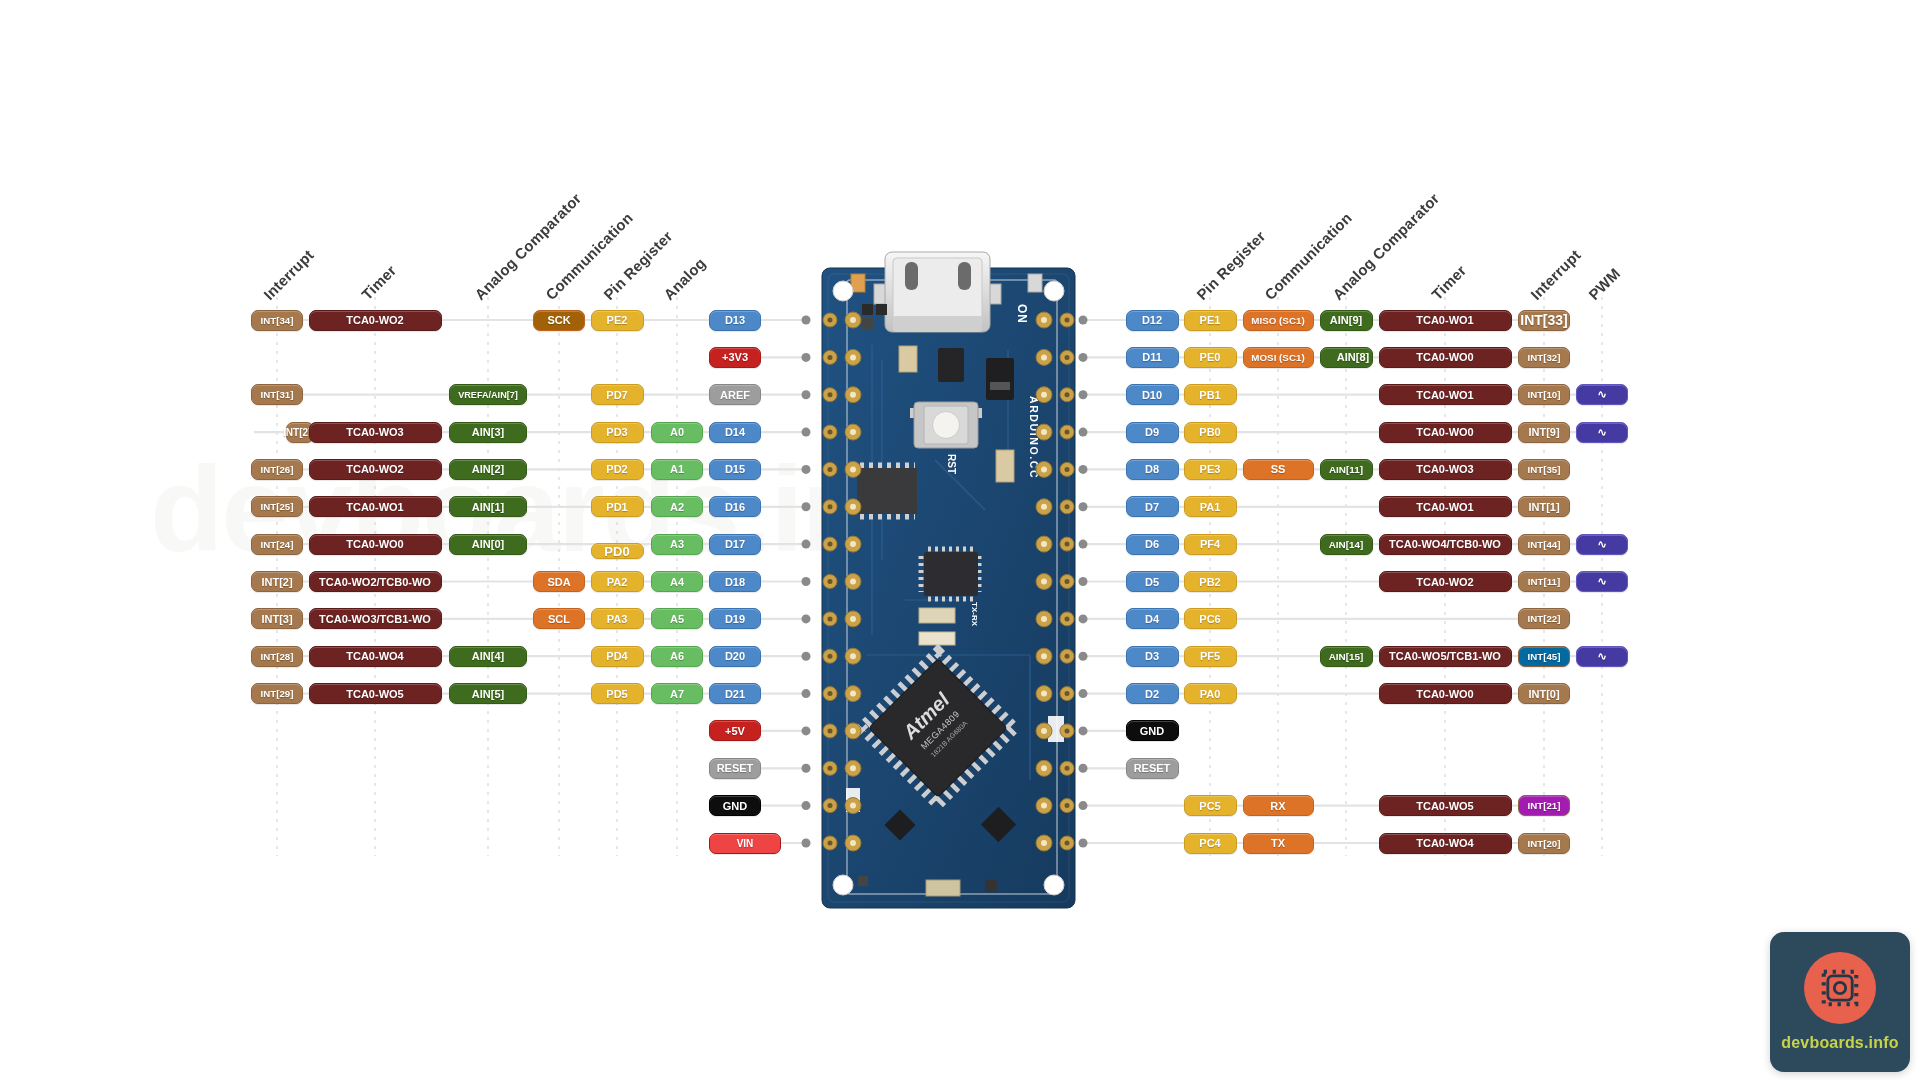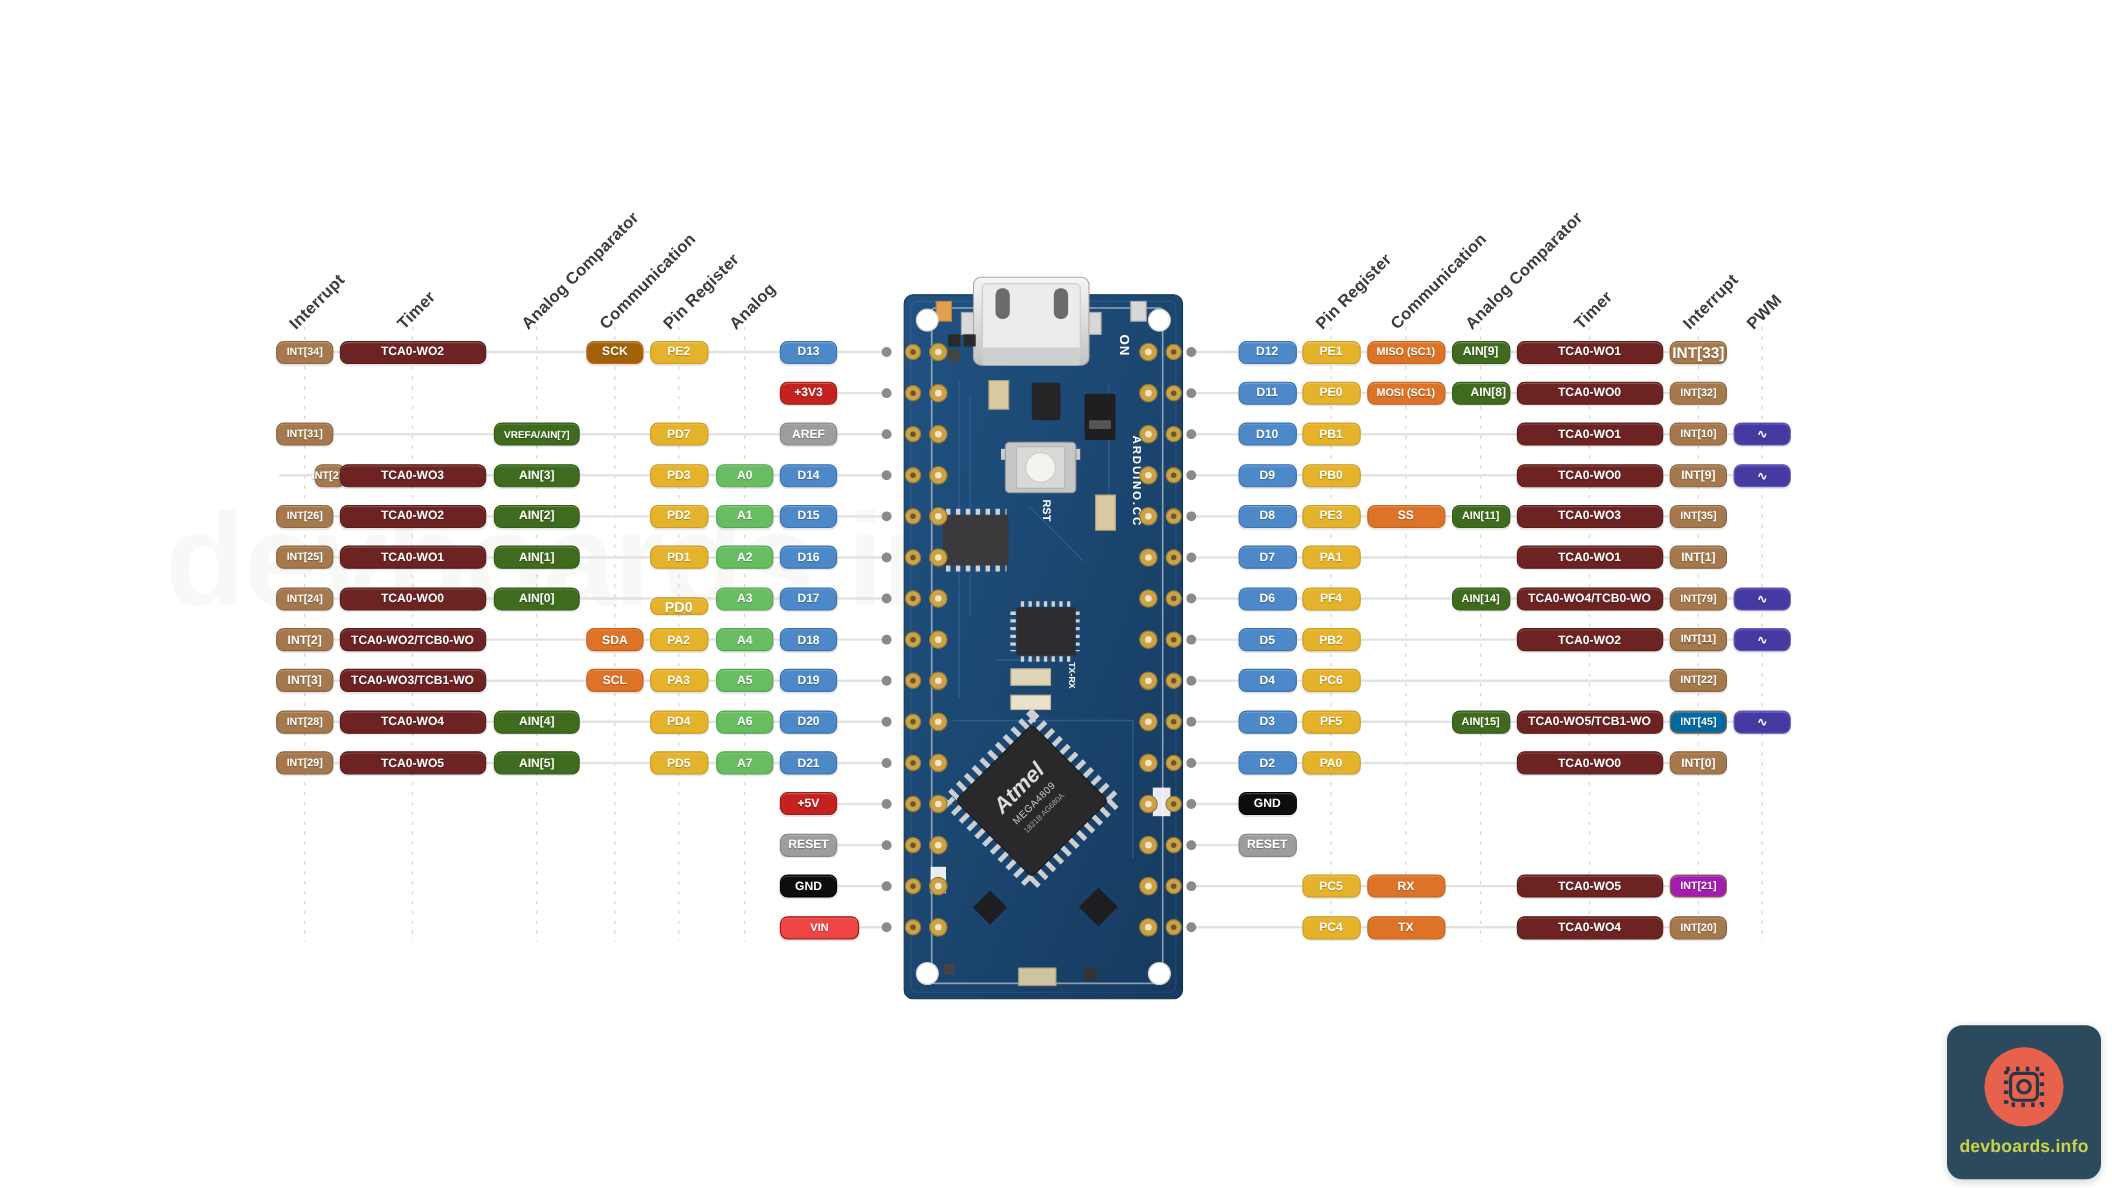--- a/index.html
+++ b/index.html
@@ -437,21 +437,21 @@
     <div class="badge" style="left: 1378.5px; top: 458.9px; width: 133px; height: 21px; background: rgb(109, 35, 34); border-color: rgb(88, 27, 26); font-size: 11px;">TCA0-WO3</div>
     <div class="badge" style="left: 1518px; top: 458.9px; width: 52px; height: 21px; background: rgb(165, 121, 77); border-color: rgb(140, 101, 64); font-size: 9.7px;">INT[35]</div>
     <div class="badge" style="left: 1125.5px; top: 496.3px; width: 53px; height: 21px; background: rgb(77, 136, 200); border-color: rgb(59, 114, 176); font-size: 11px;">D7</div>
     <div class="badge" style="left: 1183.5px; top: 496.3px; width: 53px; height: 21px; background: rgb(229, 179, 43); border-color: rgb(203, 156, 32); font-size: 11px;">PA1</div>
     <div class="badge" style="left: 1378.5px; top: 496.3px; width: 133px; height: 21px; background: rgb(109, 35, 34); border-color: rgb(88, 27, 26); font-size: 11px;">TCA0-WO1</div>
     <div class="badge" style="left: 1518px; top: 496.3px; width: 52px; height: 21px; background: rgb(165, 121, 77); border-color: rgb(140, 101, 64); font-size: 11px;">INT[1]</div>
     <div class="badge" style="left: 1125.5px; top: 533.6px; width: 53px; height: 21px; background: rgb(77, 136, 200); border-color: rgb(59, 114, 176); font-size: 11px;">D6</div>
     <div class="badge" style="left: 1183.5px; top: 533.6px; width: 53px; height: 21px; background: rgb(229, 179, 43); border-color: rgb(203, 156, 32); font-size: 11px;">PF4</div>
     <div class="badge" style="left: 1319.5px; top: 533.6px; width: 53px; height: 21px; background: rgb(62, 107, 29); border-color: rgb(51, 89, 22); font-size: 9.9px;">AIN[14]</div>
     <div class="badge" style="left: 1378.5px; top: 533.6px; width: 133px; height: 21px; background: rgb(109, 35, 34); border-color: rgb(88, 27, 26); font-size: 11px;">TCA0-WO4/TCB0-WO</div>
-    <div class="badge" style="left: 1518px; top: 533.6px; width: 52px; height: 21px; background: rgb(165, 121, 77); border-color: rgb(140, 101, 64); font-size: 9.7px;">INT[79]</div>
+    <div class="badge" style="left: 1518px; top: 533.6px; width: 52px; height: 21px; background: rgb(165, 121, 77); border-color: rgb(140, 101, 64); font-size: 9.7px;">INT[44]</div>
     <div class="badge" style="left: 1576px; top: 533.6px; width: 52px; height: 21px; background: rgb(69, 57, 162); border-color: rgb(97, 87, 191); font-size: 11px;">∿</div>
     <div class="badge" style="left: 1125.5px; top: 571px; width: 53px; height: 21px; background: rgb(77, 136, 200); border-color: rgb(59, 114, 176); font-size: 11px;">D5</div>
     <div class="badge" style="left: 1183.5px; top: 571px; width: 53px; height: 21px; background: rgb(229, 179, 43); border-color: rgb(203, 156, 32); font-size: 11px;">PB2</div>
     <div class="badge" style="left: 1378.5px; top: 571px; width: 133px; height: 21px; background: rgb(109, 35, 34); border-color: rgb(88, 27, 26); font-size: 11px;">TCA0-WO2</div>
     <div class="badge" style="left: 1518px; top: 571px; width: 52px; height: 21px; background: rgb(165, 121, 77); border-color: rgb(140, 101, 64); font-size: 9.7px;">INT[11]</div>
     <div class="badge" style="left: 1576px; top: 571px; width: 52px; height: 21px; background: rgb(69, 57, 162); border-color: rgb(97, 87, 191); font-size: 11px;">∿</div>
     <div class="badge" style="left: 1125.5px; top: 608.4px; width: 53px; height: 21px; background: rgb(77, 136, 200); border-color: rgb(59, 114, 176); font-size: 11px;">D4</div>
     <div class="badge" style="left: 1183.5px; top: 608.4px; width: 53px; height: 21px; background: rgb(229, 179, 43); border-color: rgb(203, 156, 32); font-size: 11px;">PC6</div>
     <div class="badge" style="left: 1518px; top: 608.4px; width: 52px; height: 21px; background: rgb(165, 121, 77); border-color: rgb(140, 101, 64); font-size: 9.7px;">INT[22]</div>
     <div class="badge" style="left: 1125.5px; top: 645.7px; width: 53px; height: 21px; background: rgb(77, 136, 200); border-color: rgb(59, 114, 176); font-size: 11px;">D3</div>

